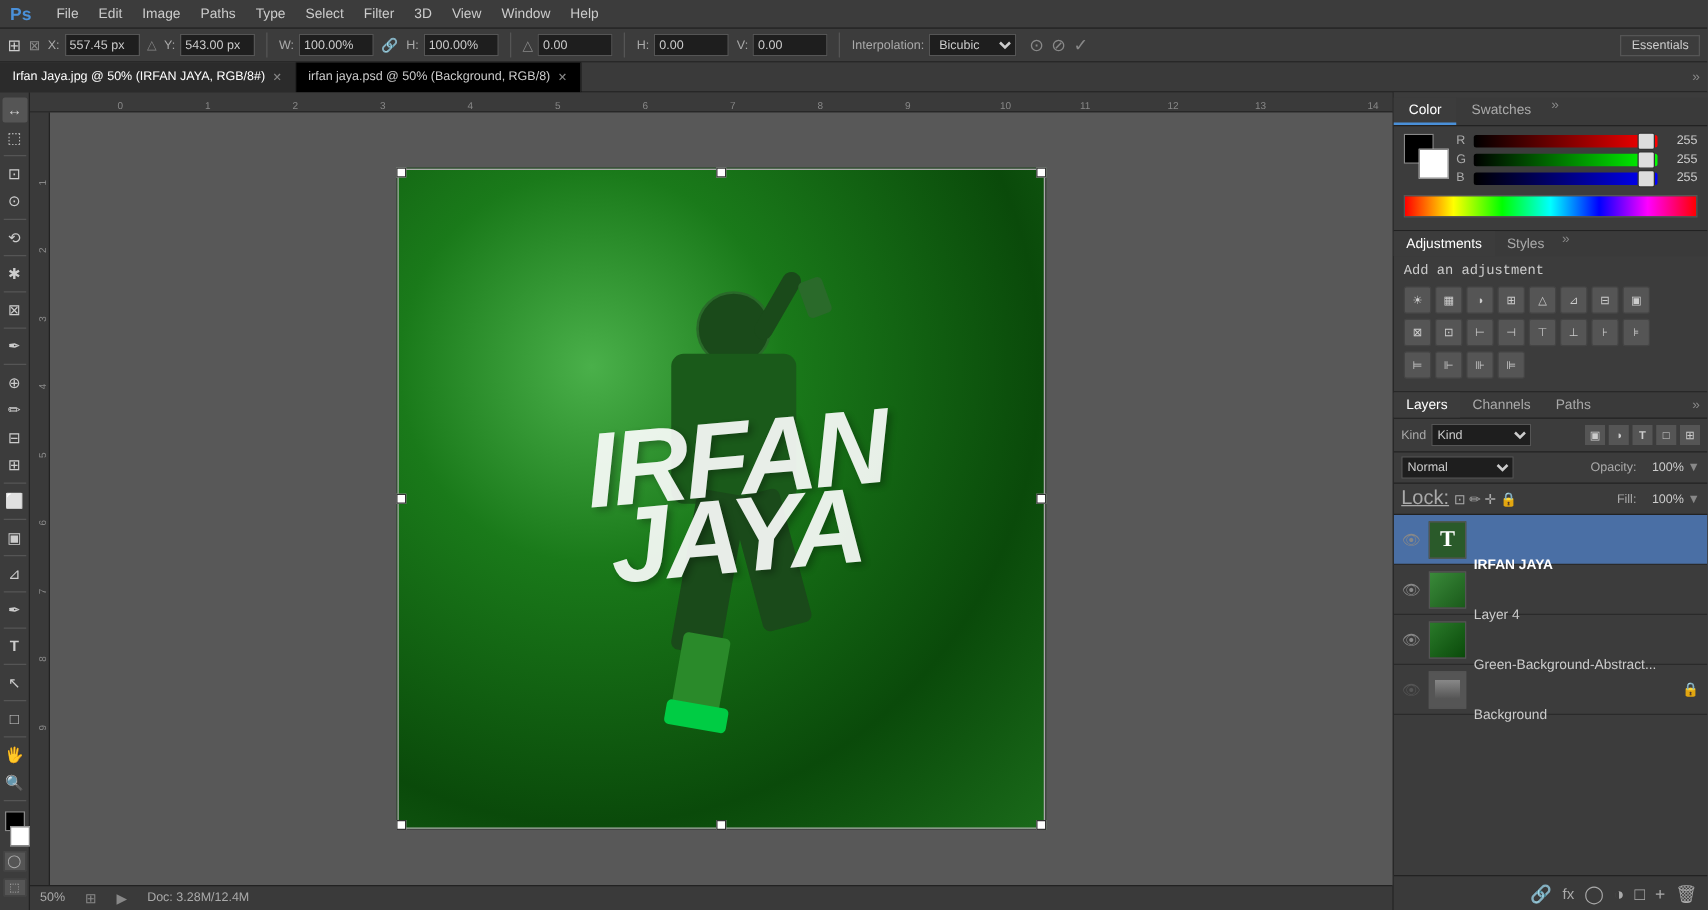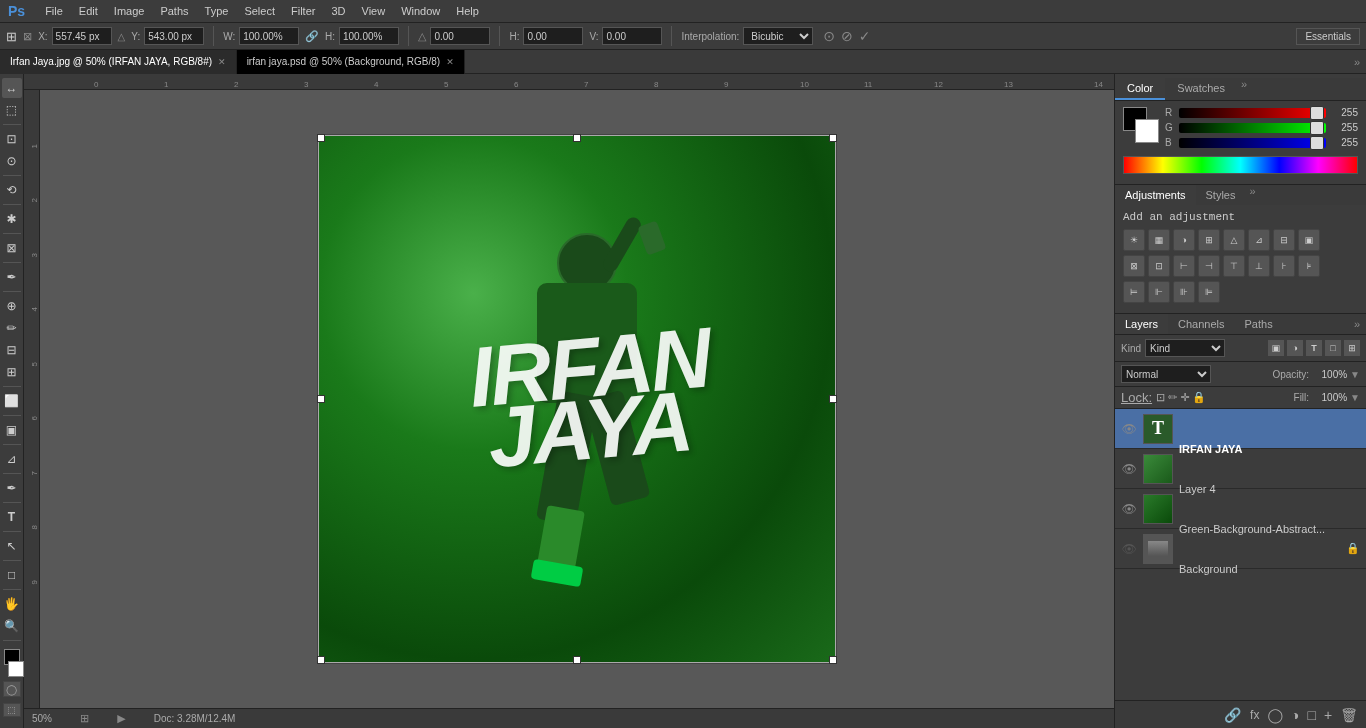--- a/index.html
+++ b/index.html
@@ -48,21 +48,21 @@
     .handle-tm { top: -1px; left: calc(50% - 4px); }
     .handle-tr { top: -1px; right: -1px; }
     .handle-ml { top: calc(50% - 4px); left: -1px; }
     .handle-mr { top: calc(50% - 4px); right: -1px; }
     .handle-bl { bottom: -1px; left: -1px; }
     .handle-bm { bottom: -1px; left: calc(50% - 4px); }
     .handle-br { bottom: -1px; right: -1px; }
     .transform-border { position: absolute; inset: 0; border: 1px solid #aaa; pointer-events: none; }
 
     
-    #status-bar { height: 20px; background: #3a3a3a; border-top: 1px solid #222; display: flex; align-items: center; padding: 0 8px; gap: 28px; font-size: 10px; color: #aaa; }
+    #status-bar { height: 20px; background: #3a3a3a; border-top: 1px solid #222; display: flex; align-items: center; padding: 0 8px; gap: 16px; font-size: 10px; color: #aaa; }
 
     
     #right-panel { width: 252px; background: #3c3c3c; border-left: 1px solid #222; display: flex; flex-direction: column; }
 
     
     #color-panel { background: #3c3c3c; border-bottom: 1px solid #222; padding: 4px 0; }
     .panel-tabs { display: flex; background: #3a3a3a; border-bottom: 1px solid #222; }
     .panel-tab { padding: 4px 12px; font-size: 11px; color: #aaa; cursor: pointer; }
     .panel-tab.active { color: #fff; background: #3c3c3c; border-bottom: 2px solid #4a90d9; }
     .color-content { padding: 6px 8px; }
@@ -99,21 +99,21 @@
     .layers-icons { display: flex; gap: 3px; margin-left: auto; }
     .layer-icon-btn { width: 16px; height: 16px; background: #555; border: none; color: #ccc; font-size: 9px; cursor: pointer; display: flex; align-items: center; justify-content: center; }
 
     .blend-row { padding: 3px 6px; display: flex; gap: 4px; align-items: center; border-bottom: 1px solid #222; }
     .blend-select { background: #1e1e1e; border: 1px solid #555; color: #ccc; height: 18px; font-size: 10px; width: 90px; }
     .opacity-group { display: flex; align-items: center; gap: 3px; margin-left: auto; }
     .opacity-label { font-size: 10px; color: #aaa; }
     .opacity-value { font-size: 10px; color: #ccc; width: 35px; text-align: right; }
 
     .lock-row { padding: 3px 6px; display: flex; align-items: center; gap: 4px; border-bottom: 1px solid #222; }
-    .lock-label { font-size: 13px; color: #aaa; text-decoration: underline; }
+    .lock-label { font-size: 16px; color: #aaa; text-decoration: underline; }
     .lock-icons { display: flex; gap: 3px; }
     .lock-icon { font-size: 11px; color: #aaa; cursor: pointer; }
     .fill-group { margin-left: auto; display: flex; align-items: center; gap: 3px; }
     .fill-label { font-size: 10px; color: #aaa; }
     .fill-value { font-size: 10px; color: #ccc; width: 35px; text-align: right; }
 
     .layers-list { flex: 1; overflow-y: auto; }
     .layer-item { display: flex; align-items: center; height: 40px; padding: 0 6px; gap: 6px; border-bottom: 1px solid #2a2a2a; cursor: pointer; position: relative; }
     .layer-item.active { background: #4a6fa5; }
     .layer-eye { width: 16px; height: 16px; display: flex; align-items: center; justify-content: center; color: #888; font-size: 12px; cursor: pointer; }

